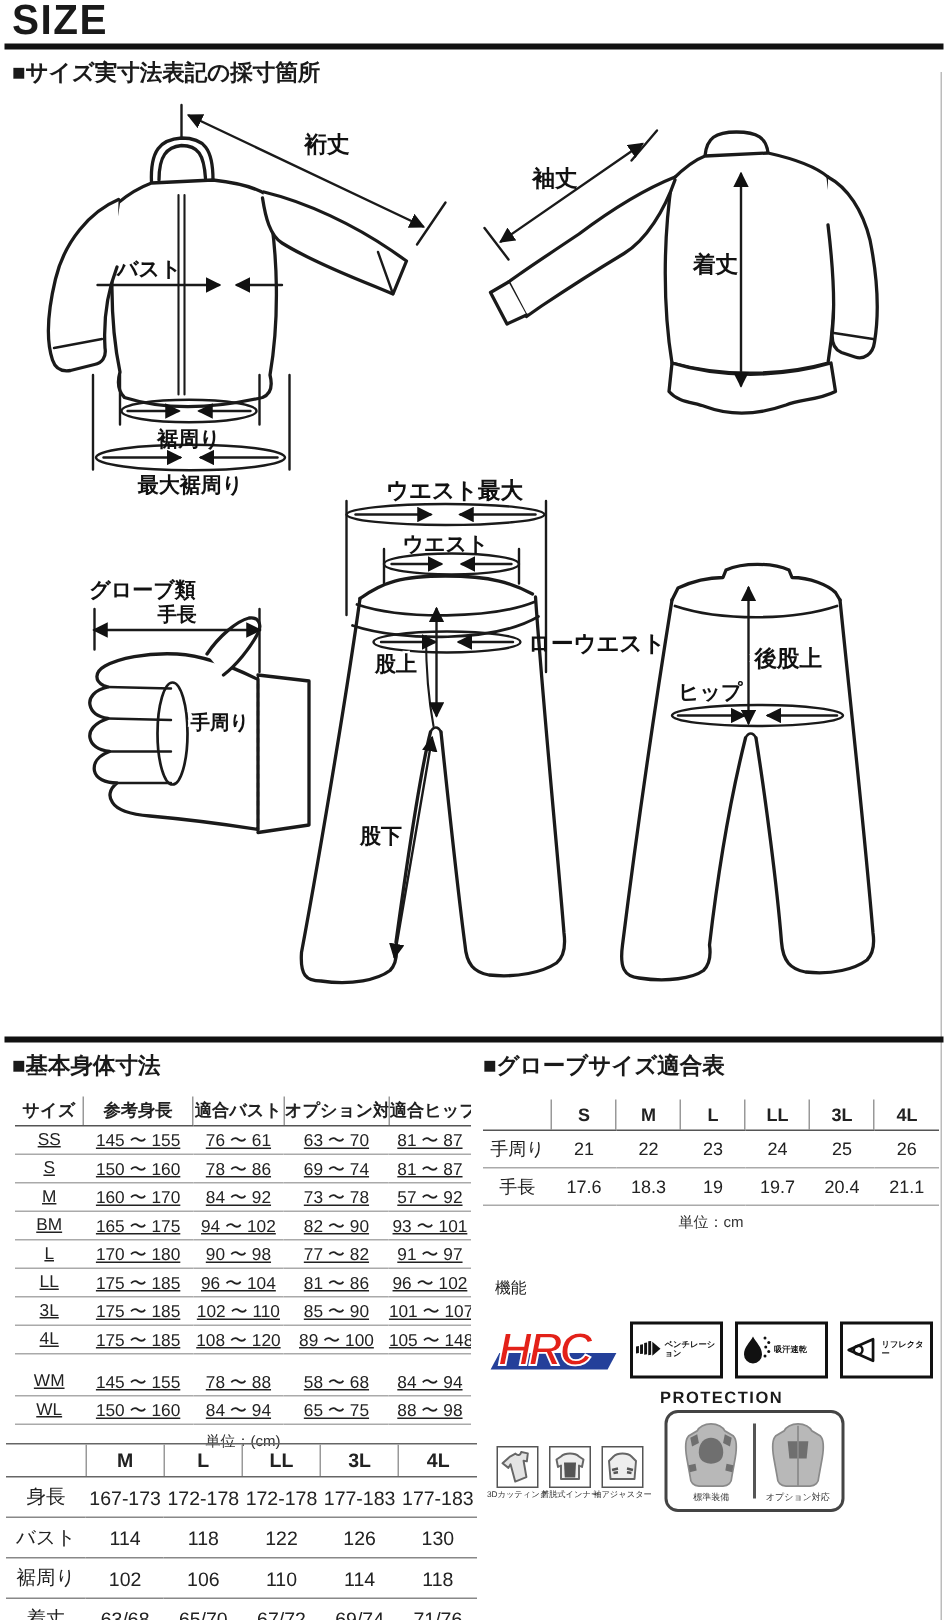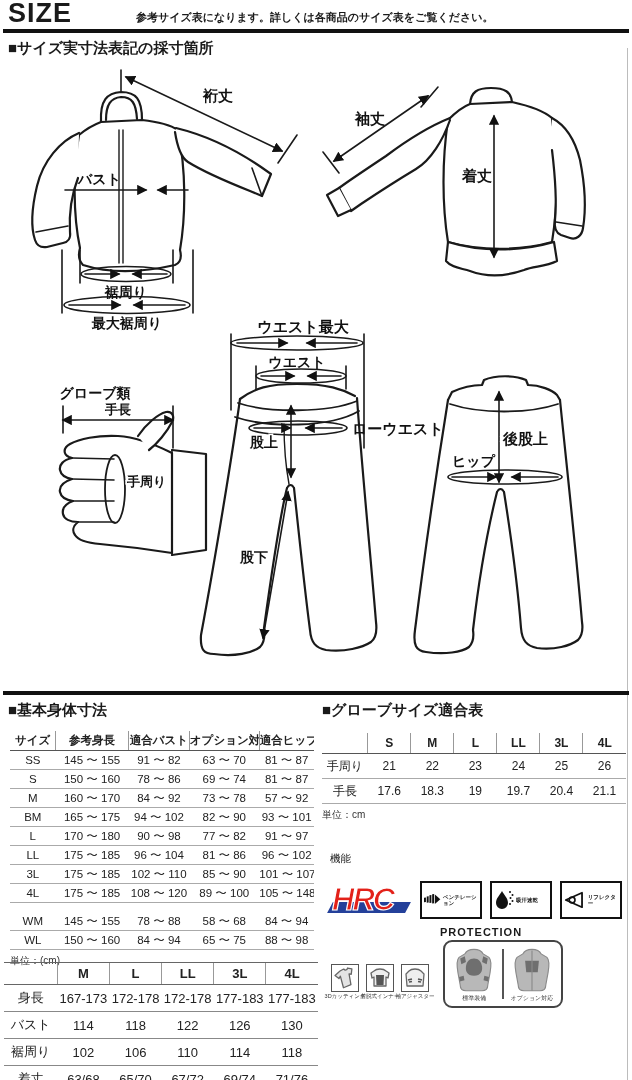--- a/index.html
+++ b/index.html
@@ -11,31 +11,31 @@
   .rule{background:#111;height:3.5px;left:3px;width:626px;}
   .sec-title{font-size:15px;font-weight:bold;}
   .right-border{left:627px;top:48px;width:1px;height:1032px;background:#bcbcbc;}
 
   
   table{border-collapse:collapse;table-layout:fixed;width:100%;}
   .t th,.t td{text-align:center;overflow:hidden;white-space:nowrap;}
   .t-body{font-size:11.5px;color:#222;}
   .t-body th{font-weight:bold;border-bottom:1.5px solid #555;padding:2px 0;}
   .t-body thead th:not(:first-child){border-left:1px solid #999;}
-  .t-body td{border-bottom:1px solid #aaa;padding:1.5px 0;}
+  .t-body td{border-bottom:1px solid #aaa;padding:1.5px 0;text-decoration:underline;}
   .t-glove{font-size:12px;color:#222;}
   .t-glove th{font-weight:bold;border-bottom:1.5px solid #555;padding:3px 0;}
   .t-glove thead th:not(:first-child){border-left:1px solid #999;}
   .t-glove td{border-bottom:1px solid #aaa;padding:3.5px 0;}
   .t-jkt{font-size:13px;color:#222;}
   .t-jkt th{font-weight:bold;border-bottom:1.5px solid #666;padding:3px 0;}
   .t-jkt thead th:not(:first-child){border-left:1px solid #999;}
   .t-jkt thead th{border-top:1.5px solid #666;}
   .t-jkt td{border-bottom:1px solid #888;padding:4px 0;}
-  .unit{font-size:10px;color:#333;text-align:left;margin-top:4px;}
+  .unit{font-size:10px;color:#333;text-align:center;margin-top:4px;}
 
   
   .feat-label{font-size:10.5px;color:#222;}
   .feat-row{display:flex;align-items:center;gap:8px;}
   .hrc{position:relative;width:82px;height:40px;flex:0 0 auto;}
   .hrc-blue{position:absolute;left:0;right:4px;bottom:7px;height:11px;background:#24409a;transform:skewX(-28deg);}
   .hrc-text{position:absolute;left:2px;top:0px;font-size:31px;font-weight:900;font-style:italic;color:#e32119;
             -webkit-text-stroke:1.2px #fff;letter-spacing:-2px;line-height:40px;}
   .fbox{width:62px;height:38px;border:2px solid #111;display:flex;align-items:center;gap:2px;padding:0 2px;box-sizing:border-box;background:#fff;}
   .fbox .flabel{font-size:5.5px;font-weight:bold;color:#111;line-height:1.1;}
@@ -51,21 +51,20 @@
 
   svg text{font-family:"Liberation Sans","DejaVu Sans",sans-serif;font-weight:bold;fill:#111;}
   .lbl14{font-size:14px;} .lbl15{font-size:15px;} .lbl13{font-size:13px;}
 </style>
 </head>
 <body>
 
 <div class="page">
 
   <div class="abs brand">SIZE</div>
-  <div class="abs note">参考サイズ表になります。詳しくは各商品のサイズ表をご覧ください。</div>
   <div class="abs rule" style="top:29px;"></div>
   <div class="abs sec-title" style="left:8px;top:39px;">■サイズ実寸法表記の採寸箇所</div>
   <div class="abs right-border"></div>
 
   <svg class="abs" style="left:0;top:0;" width="632" height="700" viewBox="0 0 632 700">
     <defs>
       <marker id="ah" viewBox="0 0 10 10" refX="8.5" refY="5" markerWidth="6.5" markerHeight="6.5" orient="auto-start-reverse">
         <path d="M0 0 L10 5 L0 10 z" fill="#111"></path>
       </marker>
     </defs>
@@ -205,21 +204,21 @@
             <th>参考身長</th>
             <th>適合バスト</th>
             <th>オプション対応</th>
             <th>適合ヒップ</th>
           </tr>
         </thead>
       <tbody>
           <tr>
             <td>SS</td>
             <td>145 〜 155</td>
-            <td>91 〜 82</td>
+            <td>76 〜 61</td>
             <td>63 〜 70</td>
             <td>81 〜 87</td>
           </tr>
           <tr>
             <td>S</td>
             <td>150 〜 160</td>
             <td>78 〜 86</td>
             <td>69 〜 74</td>
             <td>81 〜 87</td>
           </tr>

